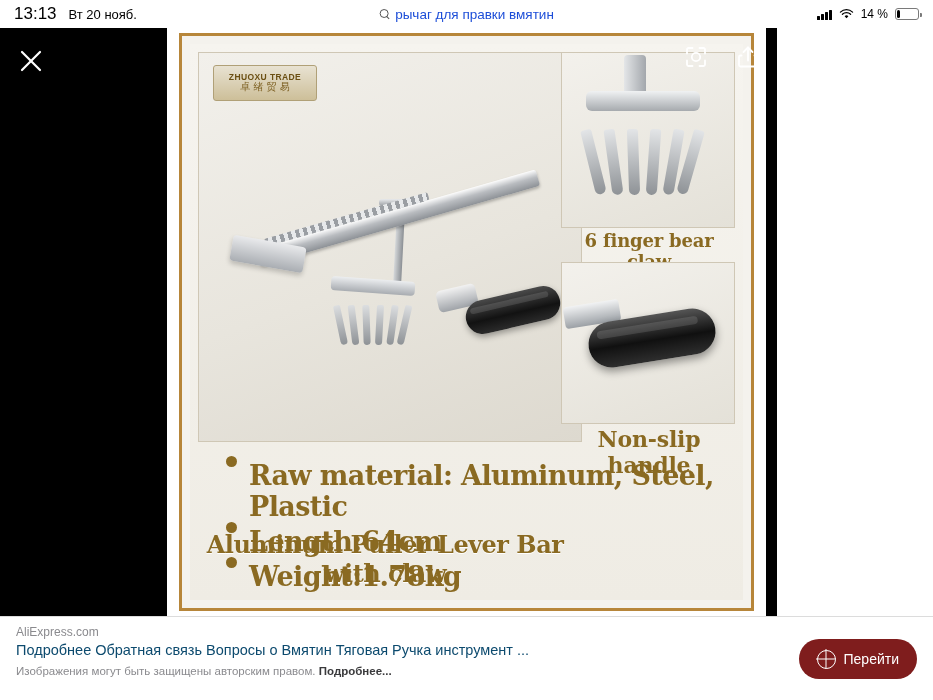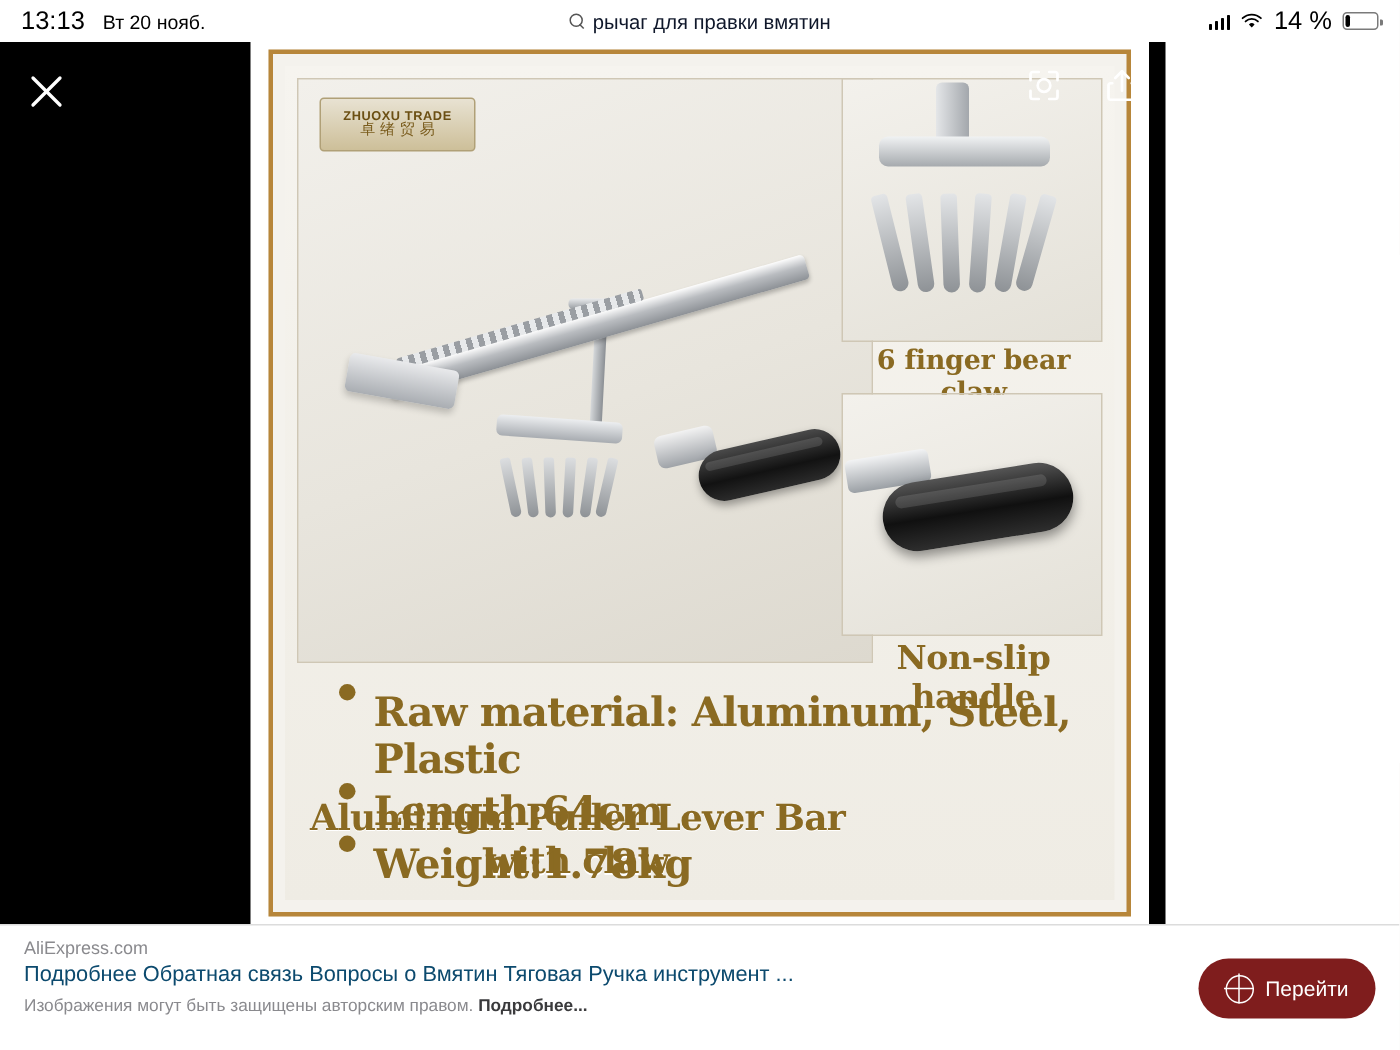--- a/index.html
+++ b/index.html
@@ -37,21 +37,21 @@
   .status-time { font-weight: 400; font-size: 17px; }
   .status-date { font-size: 13px; }
   .status-center {
     position: absolute;
     left: 50%;
     transform: translateX(-50%);
     display: flex;
     align-items: center;
     gap: 5px;
     font-size: 13.5px;
-    color: #0f172a;
+    color: #1d4ed8;
     white-space: nowrap;
   }
   .search-glass {
     width: 11px; height: 11px;
     display: inline-block;
     position: relative;
     flex: none;
   }
   .search-glass::before {
     content: "";
@@ -85,21 +85,21 @@
     display: block;
     width: 2.5px;
     background: #000;
     border-radius: 0.5px;
   }
   .signal-bars i:nth-child(1){ height: 4px; }
   .signal-bars i:nth-child(2){ height: 6px; }
   .signal-bars i:nth-child(3){ height: 8px; }
   .signal-bars i:nth-child(4){ height: 10px; background:#000; }
   .wifi-icon { width: 15px; height: 12px; display:block; }
-  .battery-pct { font-size: 17px; color: #000; }
+  .battery-pct { font-size: 12px; color: #000; }
   .battery {
     width: 24px; height: 12px;
     border: 1.2px solid #7a7a7a;
     border-radius: 3px;
     position: relative;
     box-sizing: border-box;
   }
   .battery::after {
     content:"";
     position:absolute;

